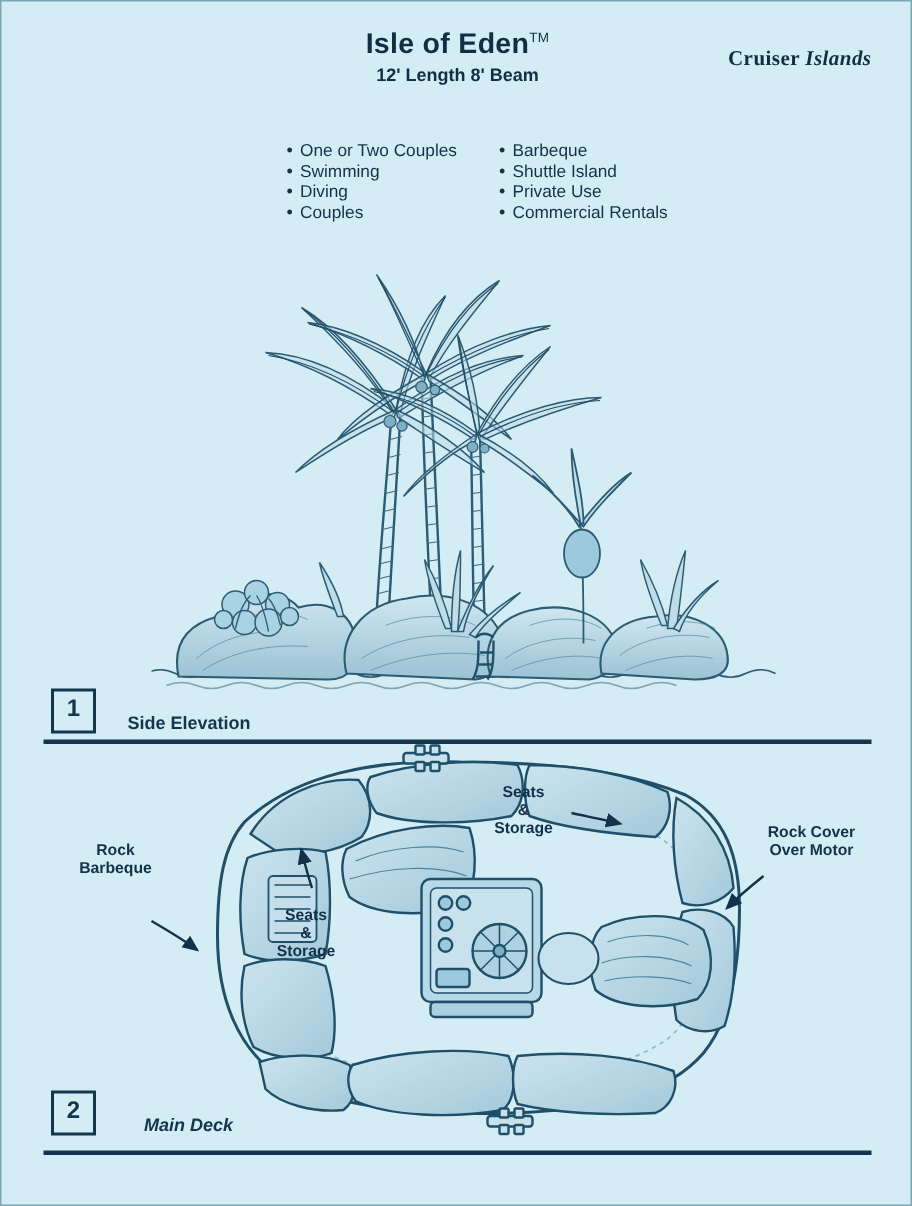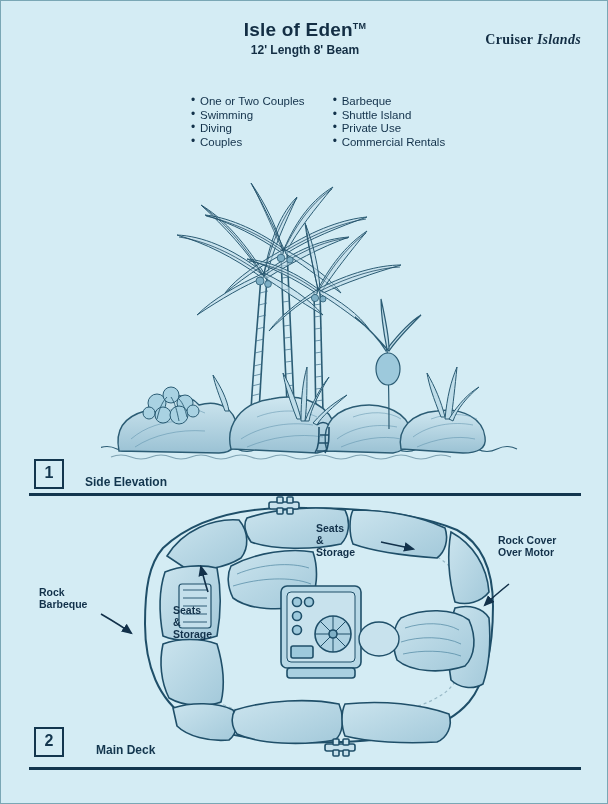--- a/index.html
+++ b/index.html
@@ -31,21 +31,21 @@
   }
   .main-title {
     font-size: 19px;
     font-weight: bold;
     letter-spacing: 0.2px;
     color: #132e44;
   }
   .main-title .tm {
     font-size: 9px;
     vertical-align: super;
-    font-weight: bold;
+    font-weight: normal;
   }
   .sub-title {
     font-size: 12px;
     font-weight: bold;
     margin-top: 2px;
     color: #132e44;
   }
   .brand {
     position: absolute;
     top: 31px;
@@ -129,35 +129,36 @@
     position: absolute;
     left: 28px;
     width: 552px;
     height: 3px;
     background: #13364e;
   }
   #num1 { top: 458px; left: 33px; }
   #cap1 { top: 474px; left: 84px; }
   #rule1 { top: 492px; }
   #num2 { top: 726px; left: 33px; }
-  #cap2 { top: 742px; left: 95px; }
+  #cap2 { top: 742px; left: 95px; font-style: italic; }
   #rule2 { top: 766px; }
 
   
   .callout {
     position: absolute;
     font-size: 10.5px;
     font-weight: bold;
     line-height: 12px;
     color: #12314a;
+    text-align: center;
   }
   #callout-seats-storage-upper { top: 521px; left: 315px; width: 66px; }
   #callout-seats-storage-lower { top: 603px; left: 172px; width: 62px; }
-  #callout-rock-barbeque { top: 585px; left: 38px; width: 76px; }
-  #callout-rock-cover { top: 533px; left: 497px; width: 86px; }
+  #callout-rock-barbeque { top: 560px; left: 38px; width: 76px; }
+  #callout-rock-cover { top: 548px; left: 497px; width: 86px; }
 
   .arrow-svg {
     position: absolute;
     overflow: visible;
     pointer-events: none;
   }
 </style>
 </head>
 <body>
 

